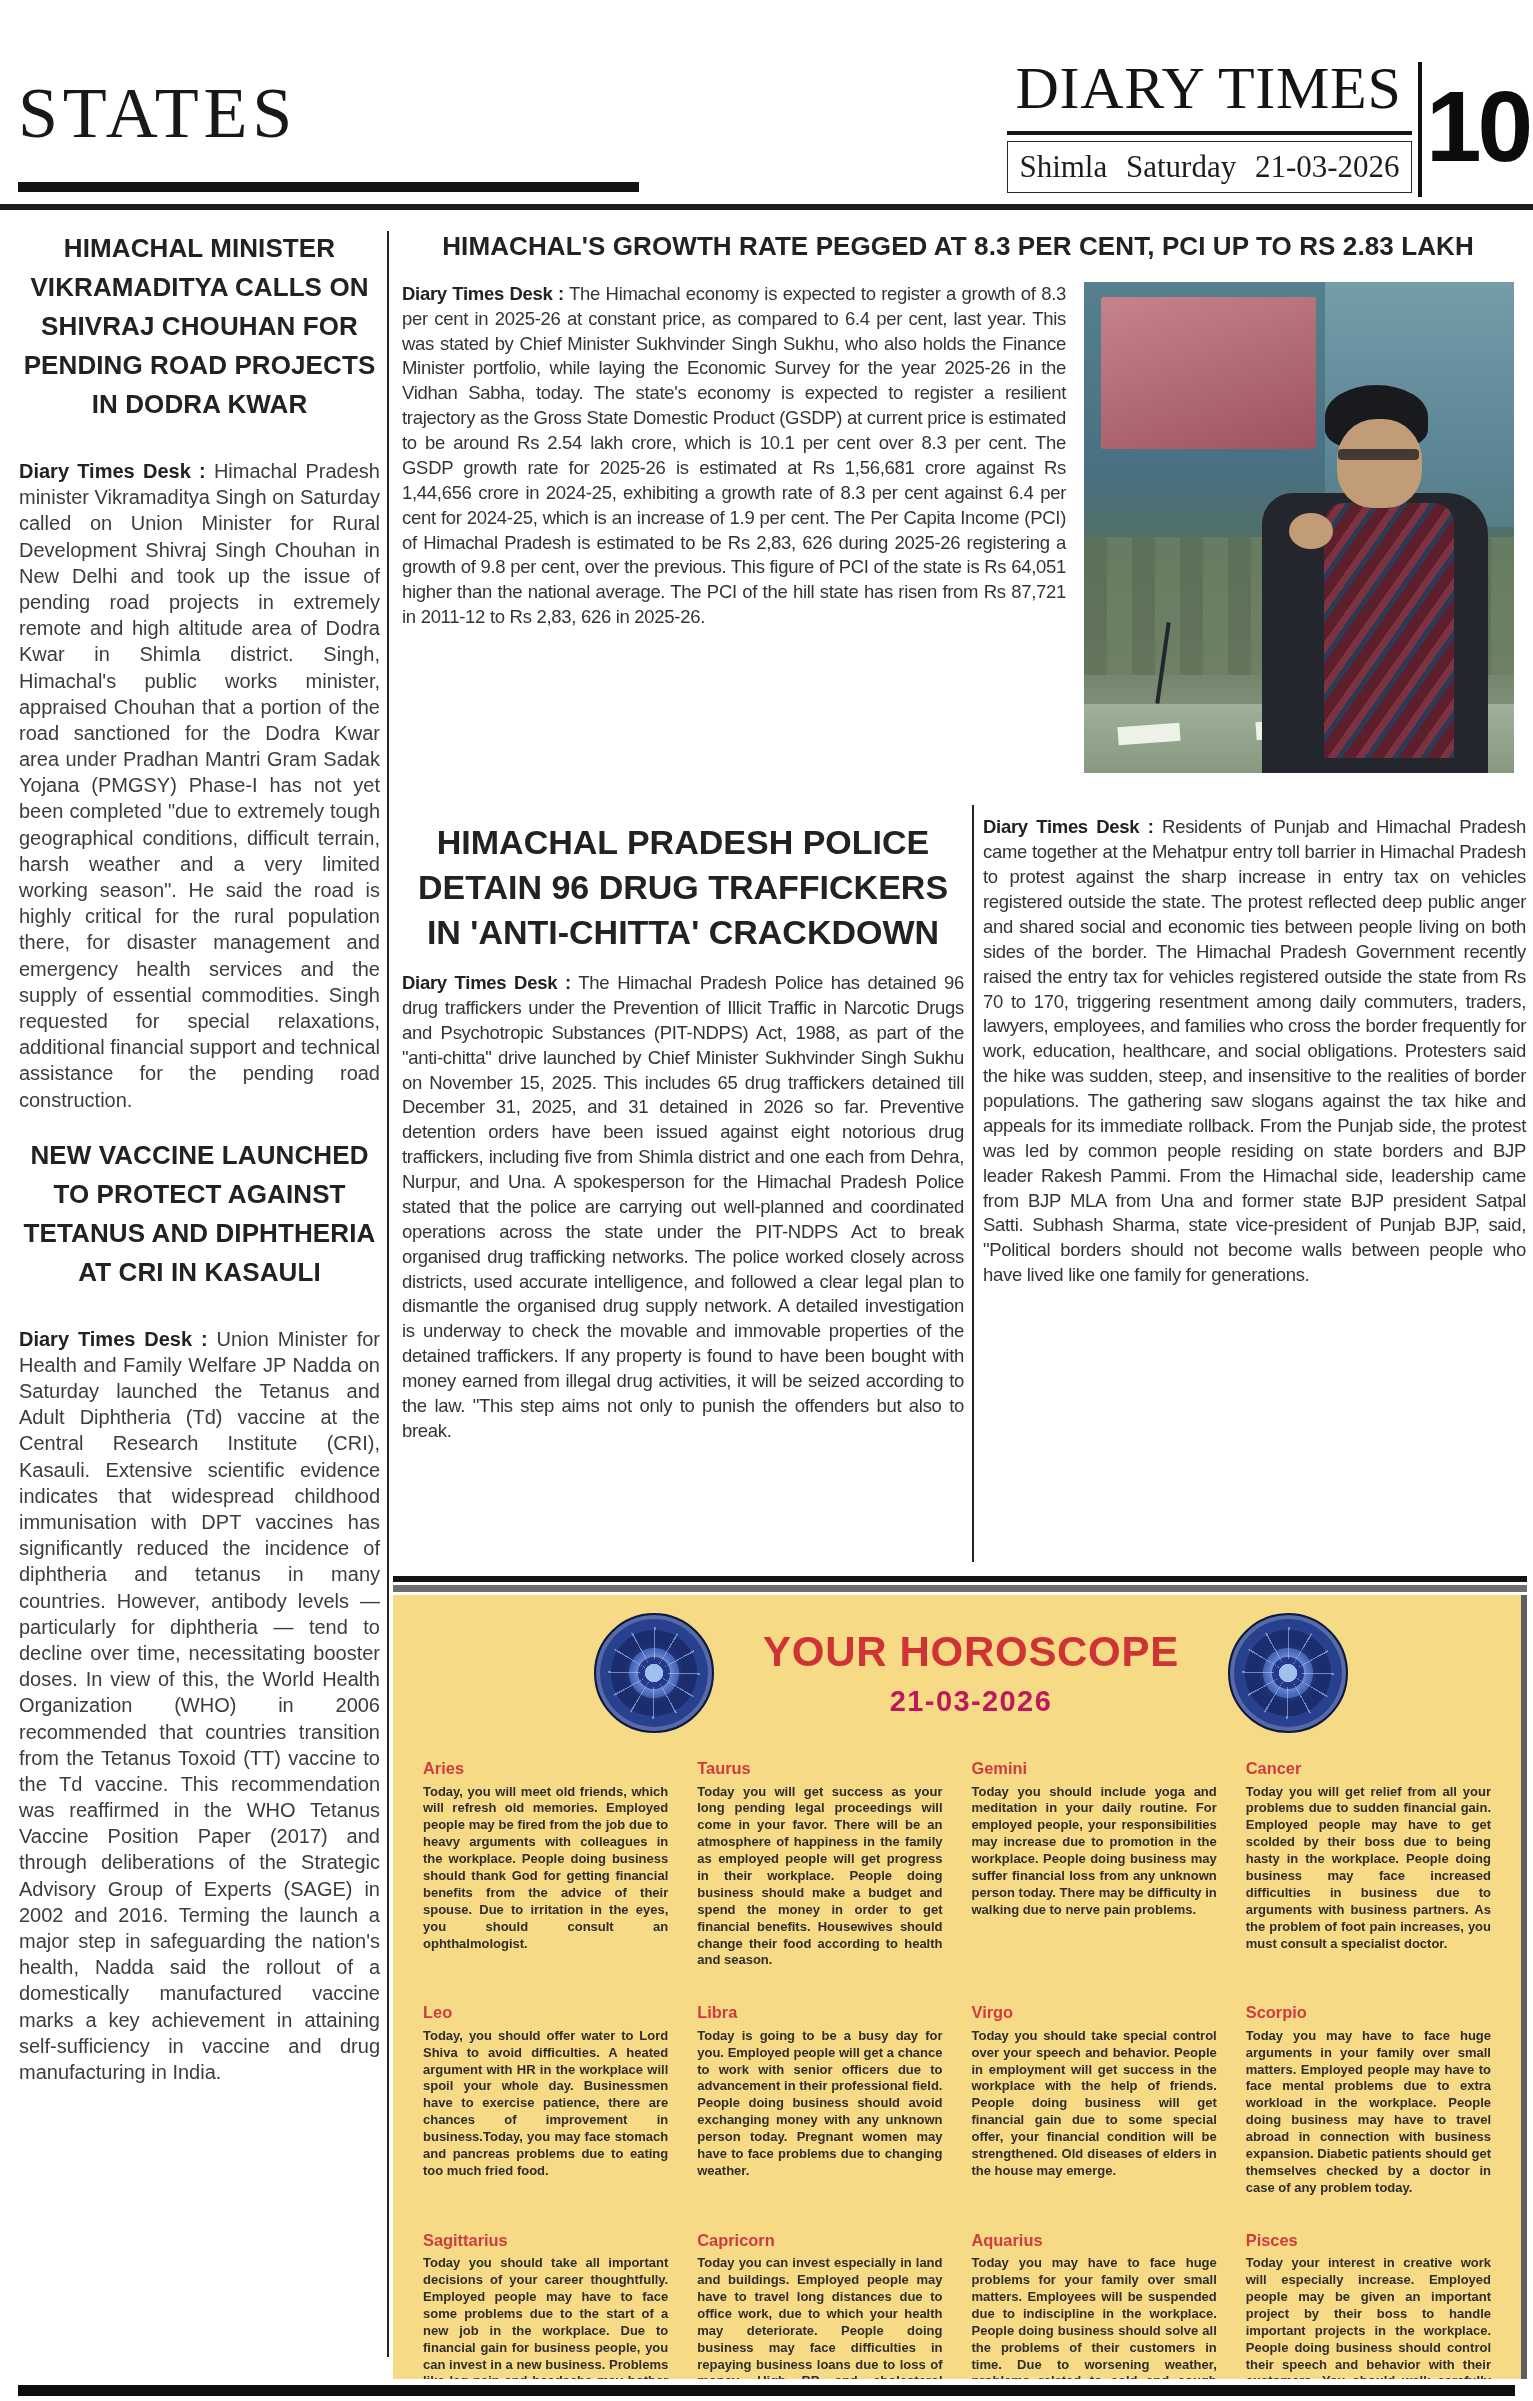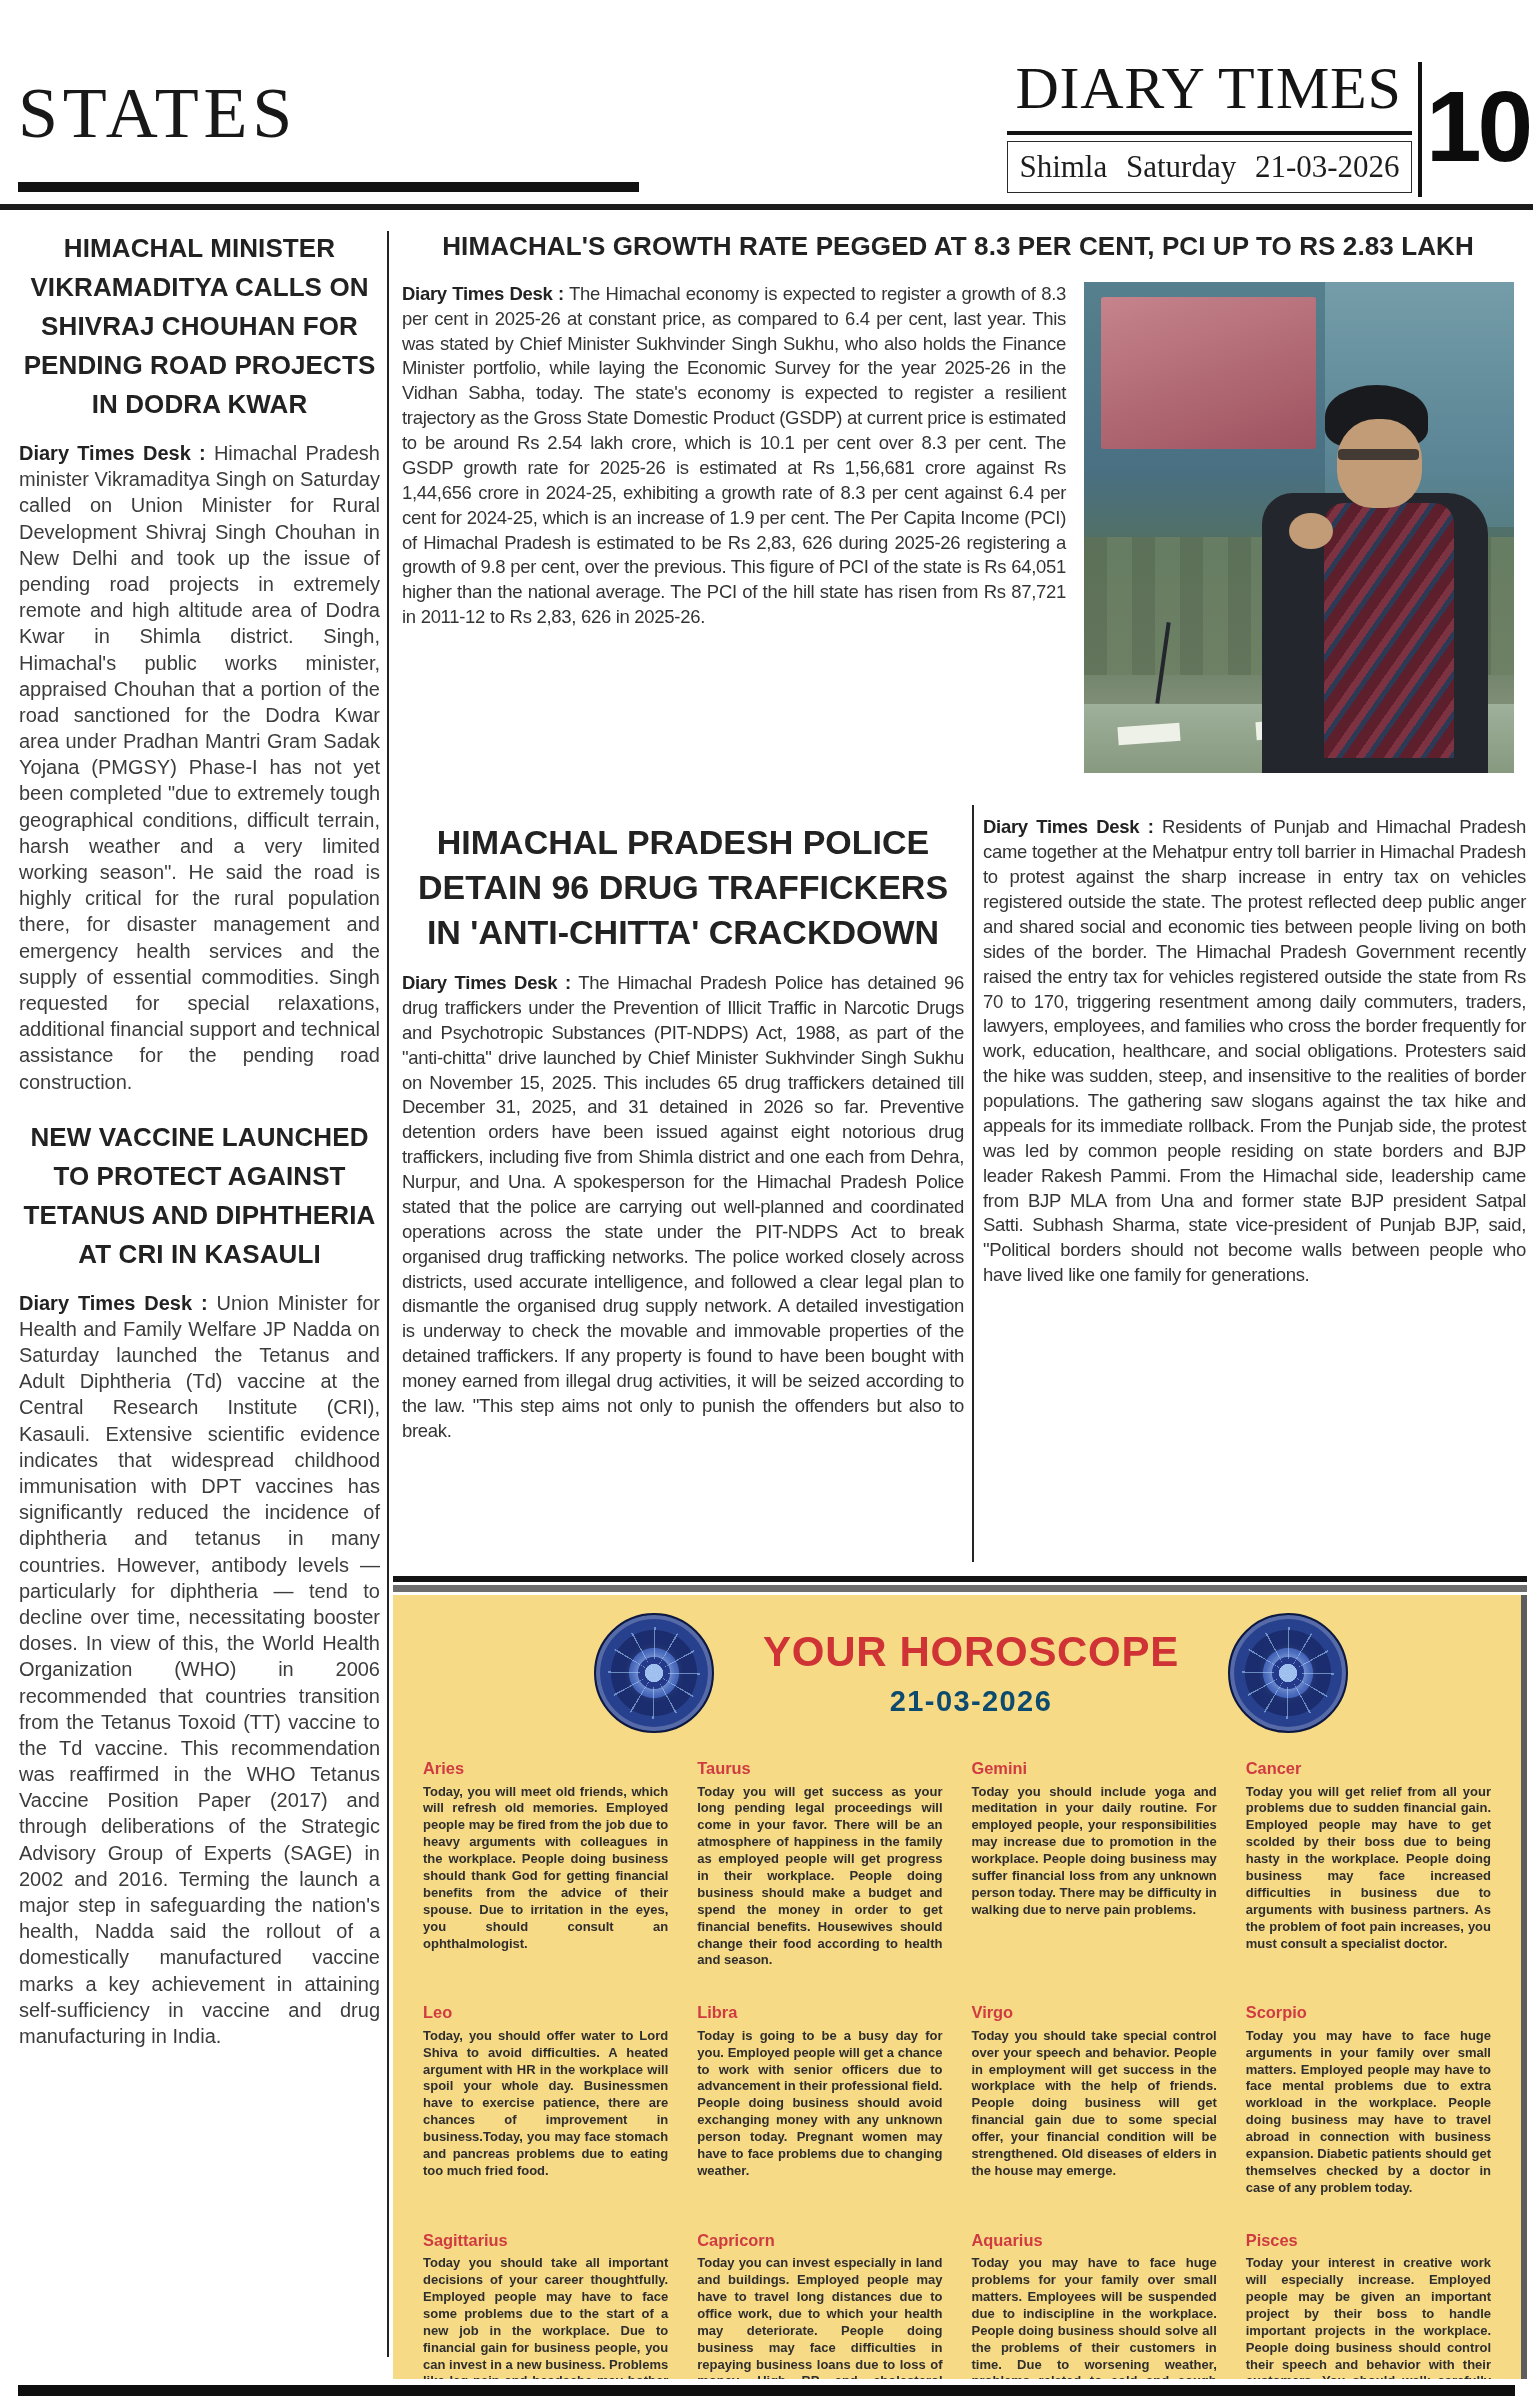--- a/index.html
+++ b/index.html
@@ -42,21 +42,21 @@
   .body-geo {
     font-size:20px; line-height:1.31; text-align:justify; color:#3c3c3c;
   }
   .body-cond {
     font-size:18.5px; line-height:1.345; text-align:justify; color:#343434; letter-spacing:-0.3px;
   }
 
   
   .col-left { position:absolute; left:19px; top:229px; width:361px; }
   .col-left .headline { font-size:26px; line-height:1.5; letter-spacing:0.1px; }
-  .col-left .body-geo { margin-top:16px; }
+  .col-left .body-geo { margin-top:34px; }
   .h-vaccine { margin-top:23px; }
 
   .vdivider-left { position:absolute; left:387px; top:231px; width:2.1px; height:2126px; background:#242424; }
 
   .growth { position:absolute; left:402px; top:230px; width:1112px; }
   .growth .headline { font-size:26px; line-height:1.3; letter-spacing:0.1px; }
   .growth-row { display:flex; gap:18px; margin-top:18px; }
   .growth-body { width:665px; }
 
   
@@ -99,21 +99,21 @@
   
   .horo-rule-black { position:absolute; left:393px; top:1576px; width:1134px; height:6.2px; background:#141414; }
   .horo-rule-gray  { position:absolute; left:393px; top:1585px; width:1134px; height:6.8px; background:#6d6d6d; }
   .horoscope {
     position:absolute; left:393px; top:1595px; width:1134px; height:784px;
     background:#f7da85; overflow:hidden; border-right:6.8px solid #5e5e5e;
   }
   .horo-header { display:flex; align-items:center; justify-content:center; gap:49px; margin-top:18px;padding-left:28px; }
   .horo-titles { text-align:center; }
   .horo-title { font-size:42px; font-weight:800; color:#cf3336; letter-spacing:0.7px; }
-  .horo-date  { font-size:29px; font-weight:800; color:#0c4a6e; margin-top:8.2px; letter-spacing:1.4px; }
+  .horo-date  { font-size:29px; font-weight:800; color:#be185d; margin-top:8.2px; letter-spacing:1.4px; }
   .wheel {
     position:relative; width:120px; height:120px; border-radius:50%; flex:none;
     background:radial-gradient(circle at 50% 50%, #d8e8ff 0 13%, #3b5cb5 14% 30%, #1b2d6e 31% 52%, #27418f 53% 76%, #131f55 77% 100%);
     border:2.7px solid #0d1840;
     box-shadow:inset 0 0 0 4.1px rgba(255,255,255,.22);
   }
   .wheel::after {
     content:""; position:absolute; inset:10%; border-radius:50%;
     background:repeating-conic-gradient(rgba(170,215,255,.55) 0deg 2deg, transparent 2deg 30deg);
   }

